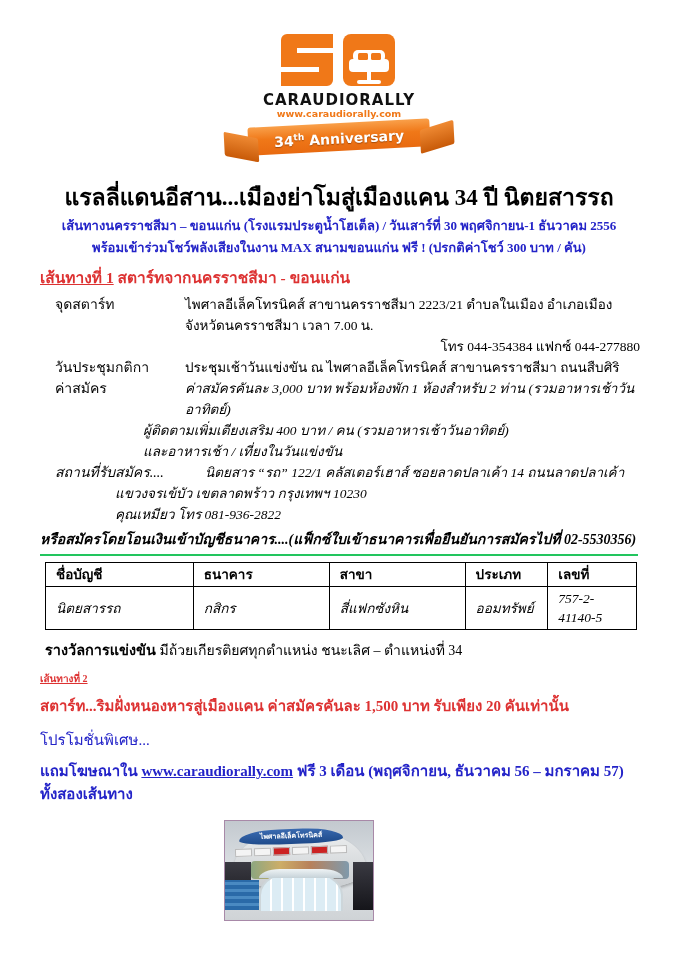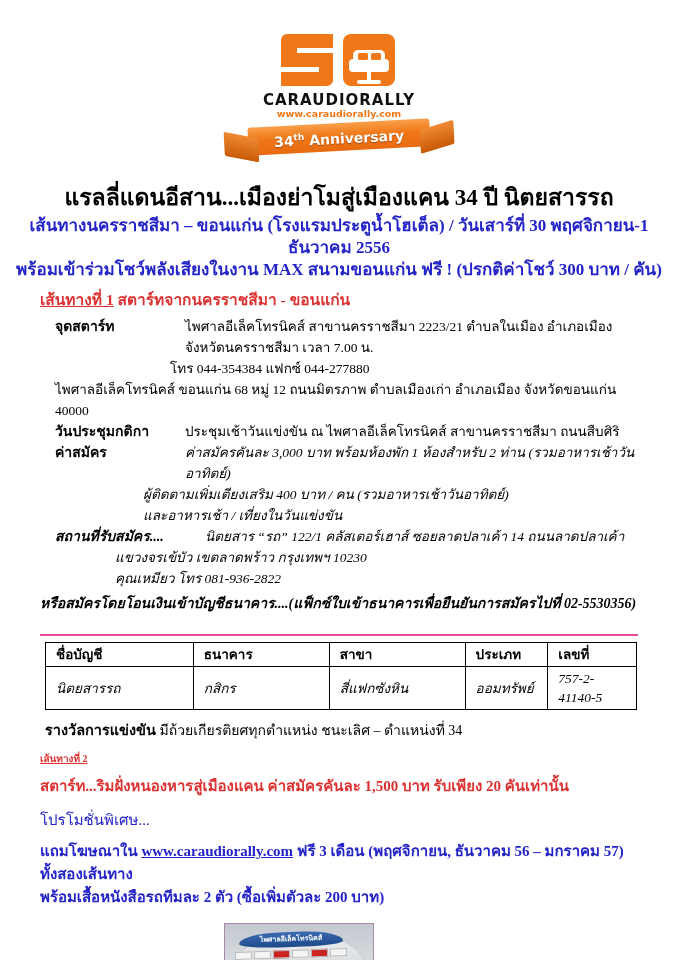--- a/index.html
+++ b/index.html
@@ -37,39 +37,39 @@
   }
   .ribbon:before,.ribbon:after{
     content:"";position:absolute;top:7px;width:34px;height:24px;
     background:linear-gradient(180deg,#ef8a33,#c85a08);z-index:-1;
   }
   .ribbon:before{left:-24px;transform:skewY(14deg);border-radius:2px;}
   .ribbon:after{right:-24px;transform:skewY(-14deg);border-radius:2px;}
   .ribbon sup{font-size:9px;}
   
   .title{margin-top:16px;text-align:center;font-size:23px;font-weight:bold;}
-  .sub{ text-align:center;color:var(--blue);font-weight:bold;font-size:17px;line-height:22px;}
+  .sub{ text-align:center;color:var(--blue);font-weight:bold;font-size:13px;line-height:22px;}
   .sub:first-of-type{margin-top:4px;}
   .route1-head{margin:6px 40px 0 40px;color:var(--red);font-size:15.5px;font-weight:bold;}
   .u{text-decoration:underline;}
   
   .rows{margin:4px 38px 0 55px;font-size:13.5px;line-height:21px;}
   .row{display:flex;}
-  .row .lbl{width:130px;flex-shrink:0;font-weight:bold;font-size:14px;}
+  .row .lbl{width:130px;flex-shrink:0;font-weight:normal;font-size:14px;}
   .row .lbl.ital{font-style:italic;width:150px;}
   .row .val{flex:1;}
   .cont{padding-left:130px;}
-  .cont.phone{padding-left:115px;}
+  .cont.phone{padding-left:115px;text-align:right;}
   .cont.fee{padding-left:88px;}
   .cont.addr{padding-left:60px;}
   .ital{font-style:italic;}
   
   .bank-line{
     margin:3px 40px 0 40px;font-size:14px;font-weight:bold;font-style:italic;
-    border-bottom:2px solid #ec4899;padding-bottom:20px;
+    border-bottom:2px solid #22c55e;padding-bottom:4px;
   }
   table.bank{
     border-collapse:collapse;margin:6px 0 0 45px;width:592px;
     font-size:13.5px;
   }
   table.bank th,table.bank td{
     border:1.5px solid #000;text-align:left;padding:2px 10px;line-height:19px;
   }
   table.bank th{font-weight:bold;}
   table.bank td{font-style:italic;}
@@ -163,21 +163,20 @@
   </div>
 
   <div class="rows">
     <div class="row">
       <span class="lbl">จุดสตาร์ท</span>
       <span class="val">ไพศาลอีเล็คโทรนิคส์ สาขานครราชสีมา 2223/21 ตำบลในเมือง อำเภอเมือง จังหวัดนครราชสีมา เวลา 7.00 น.</span>
     </div>
     <div class="cont phone">โทร 044-354384 แฟกซ์ 044-277880</div>
 
     <div class="row">
-      <span class="val">ไพศาลอีเล็คโทรนิคส์ ขอนแก่น 68 หมู่ 12 ถนนมิตรภาพ ตำบลเมืองเก่า อำเภอเมือง จังหวัดขอนแก่น 40000</span>
     </div>
 
     <div class="row">
       <span class="lbl">วันประชุมกติกา</span>
       <span class="val">ประชุมเช้าวันแข่งขัน ณ ไพศาลอีเล็คโทรนิคส์ สาขานครราชสีมา ถนนสืบศิริ</span>
     </div>
 
     <div class="row">
       <span class="lbl">ค่าสมัคร</span>
       <span class="val ital">ค่าสมัครคันละ 3,000  บาท  พร้อมห้องพัก 1 ห้องสำหรับ 2 ท่าน (รวมอาหารเช้าวันอาทิตย์)</span>
@@ -224,21 +223,20 @@
   <div class="award">
     <b>รางวัลการแข่งขัน</b><span> มีถ้วยเกียรติยศทุกตำแหน่ง ชนะเลิศ – ตำแหน่งที่ 34</span>
   </div>
 
   <div class="route2-head">เส้นทางที่ 2</div>
   <div class="route2-desc">สตาร์ท...ริมฝั่งหนองหารสู่เมืองแคน ค่าสมัครคันละ 1,500 บาท รับเพียง 20 คันเท่านั้น</div>
 
   <div class="promo1">โปรโมชั่นพิเศษ...</div>
   <div class="promo2">
     <span>แถมโฆษณาใน </span><a>www.caraudiorally.com</a><span> ฟรี 3 เดือน (พฤศจิกายน, ธันวาคม 56 – มกราคม 57) ทั้งสองเส้นทาง</span><br>
-    <span>พร้อมเสื้อหนังสือรถทีมละ 2 ตัว (ซื้อเพิ่มตัวละ 200 บาท)</span>
   </div>
 
   <div class="photo">
     <div class="canopy"></div>
     <div class="sign-band">ไพศาลอีเล็คโทรนิคส์</div>
     <div class="brand-strip">
       <span></span>
         <span></span>
         <span class="red"></span>
         <span></span>

